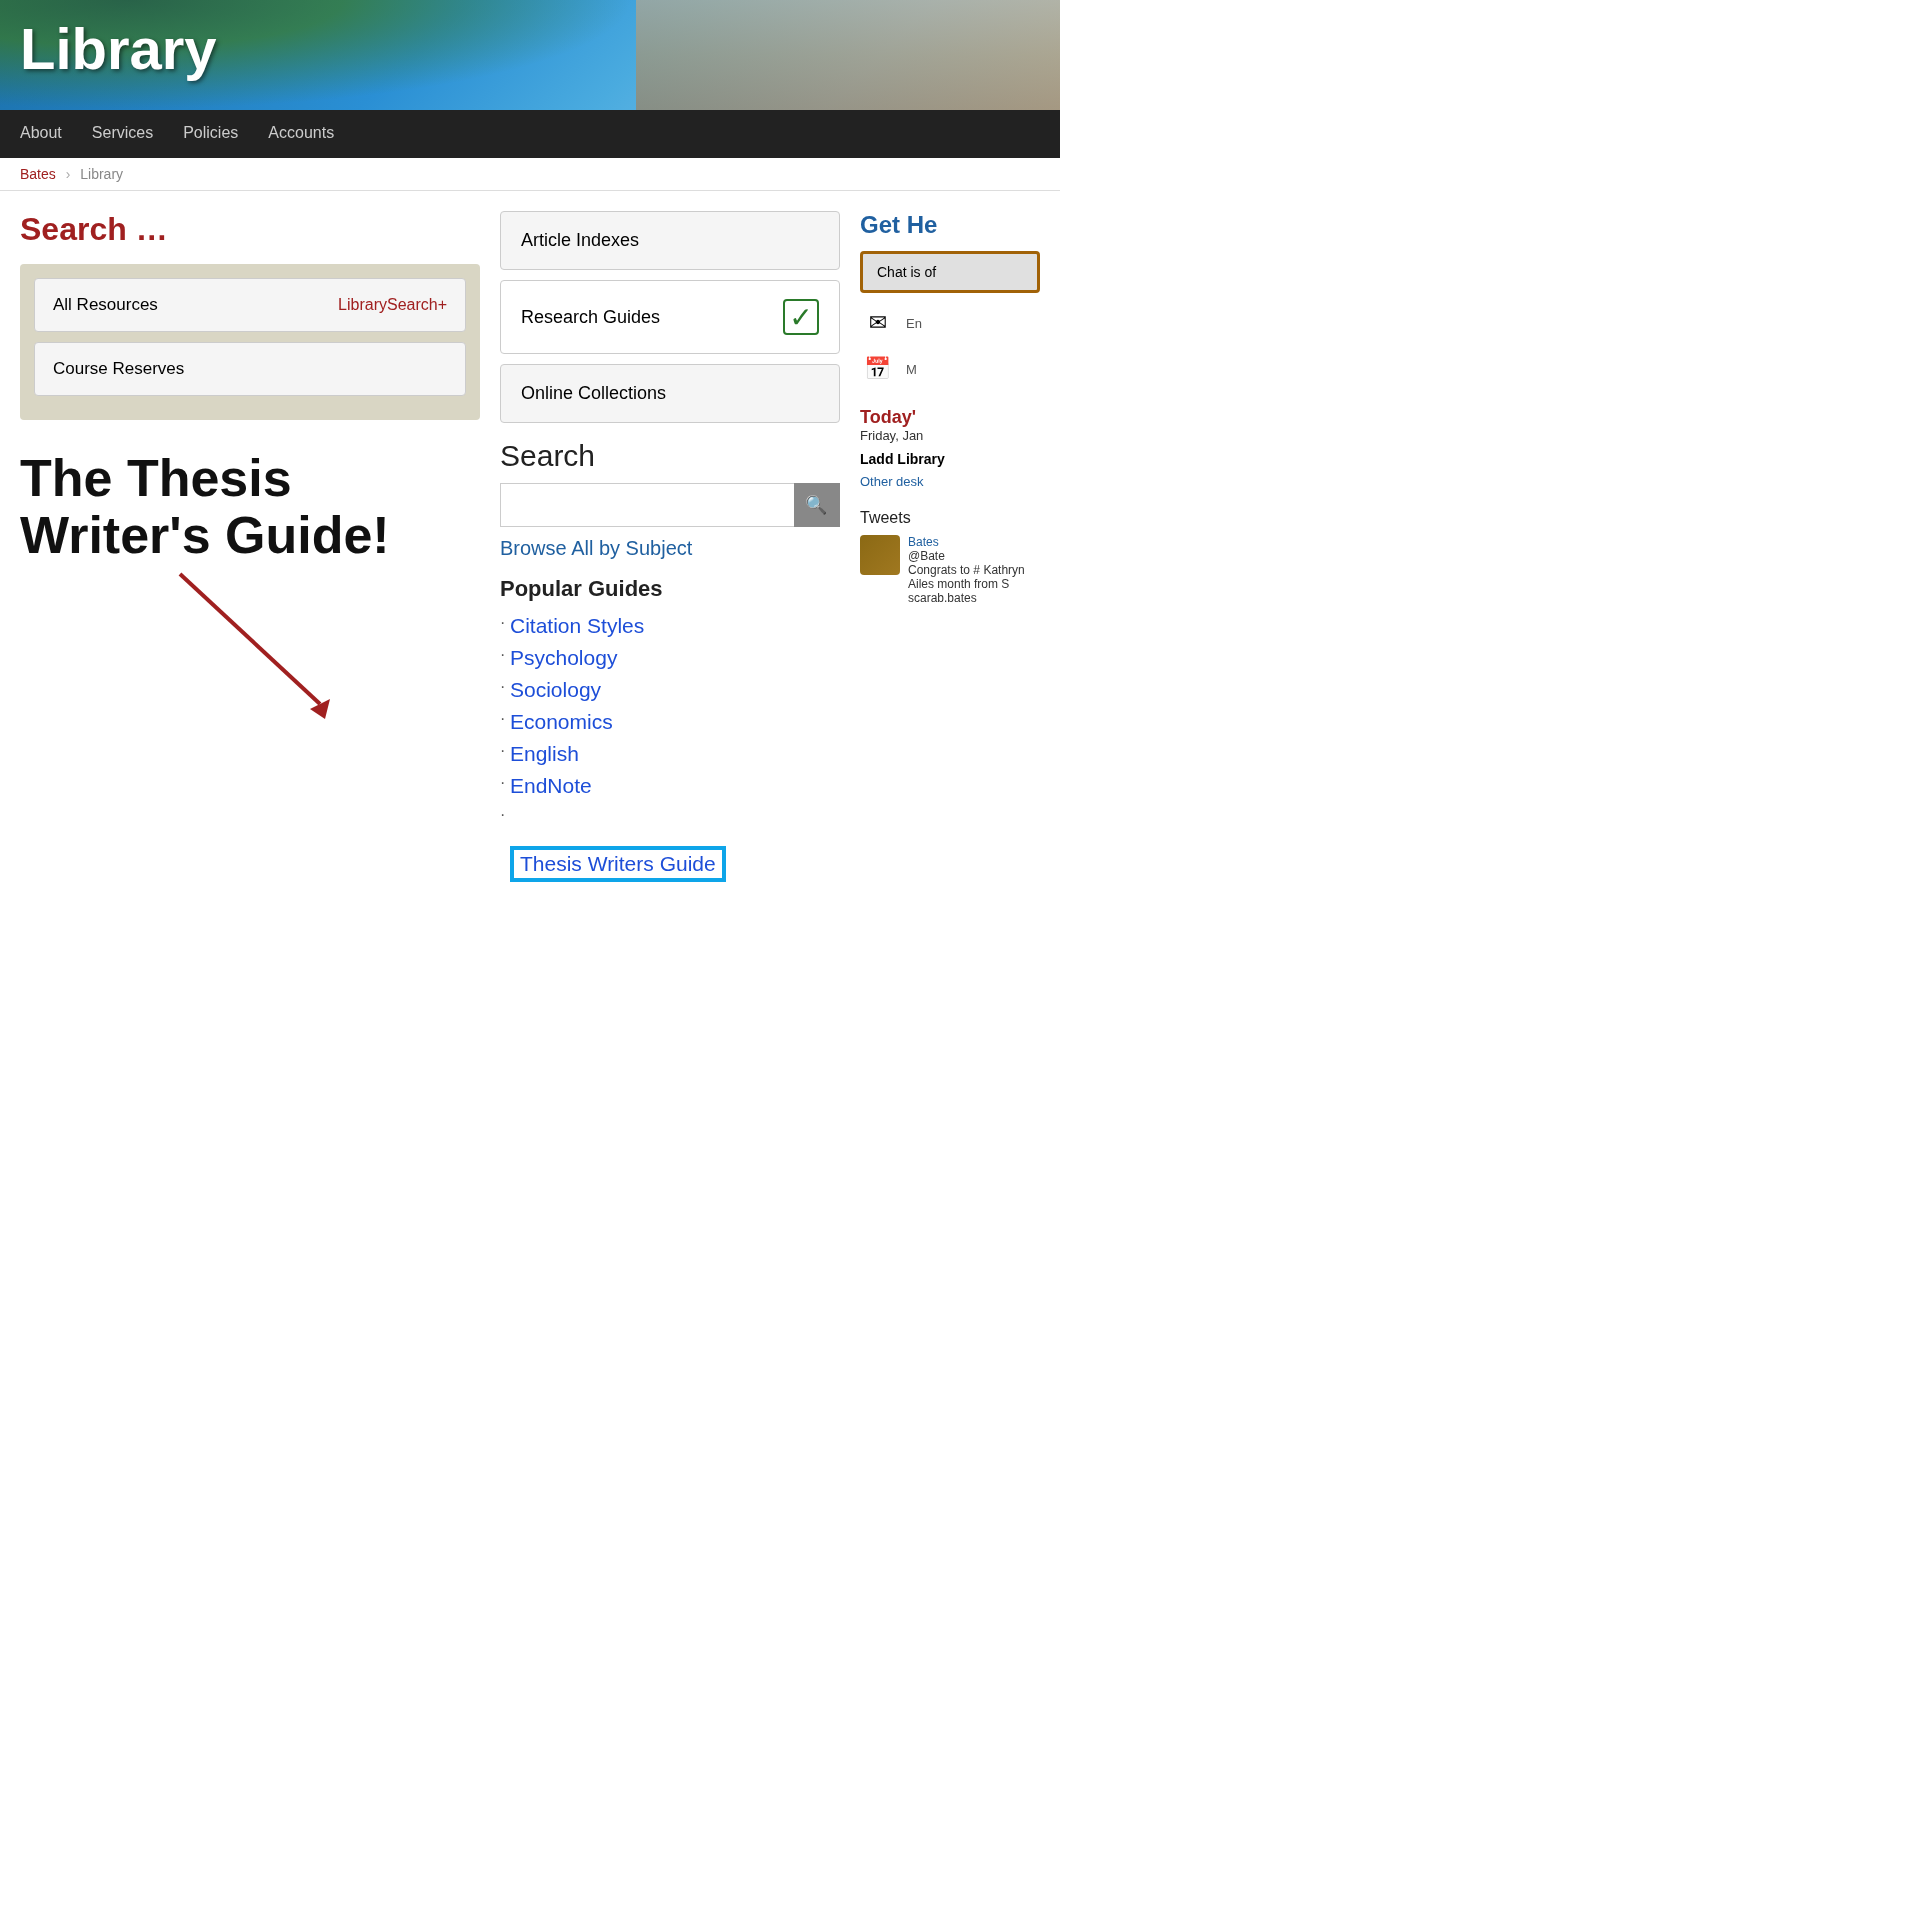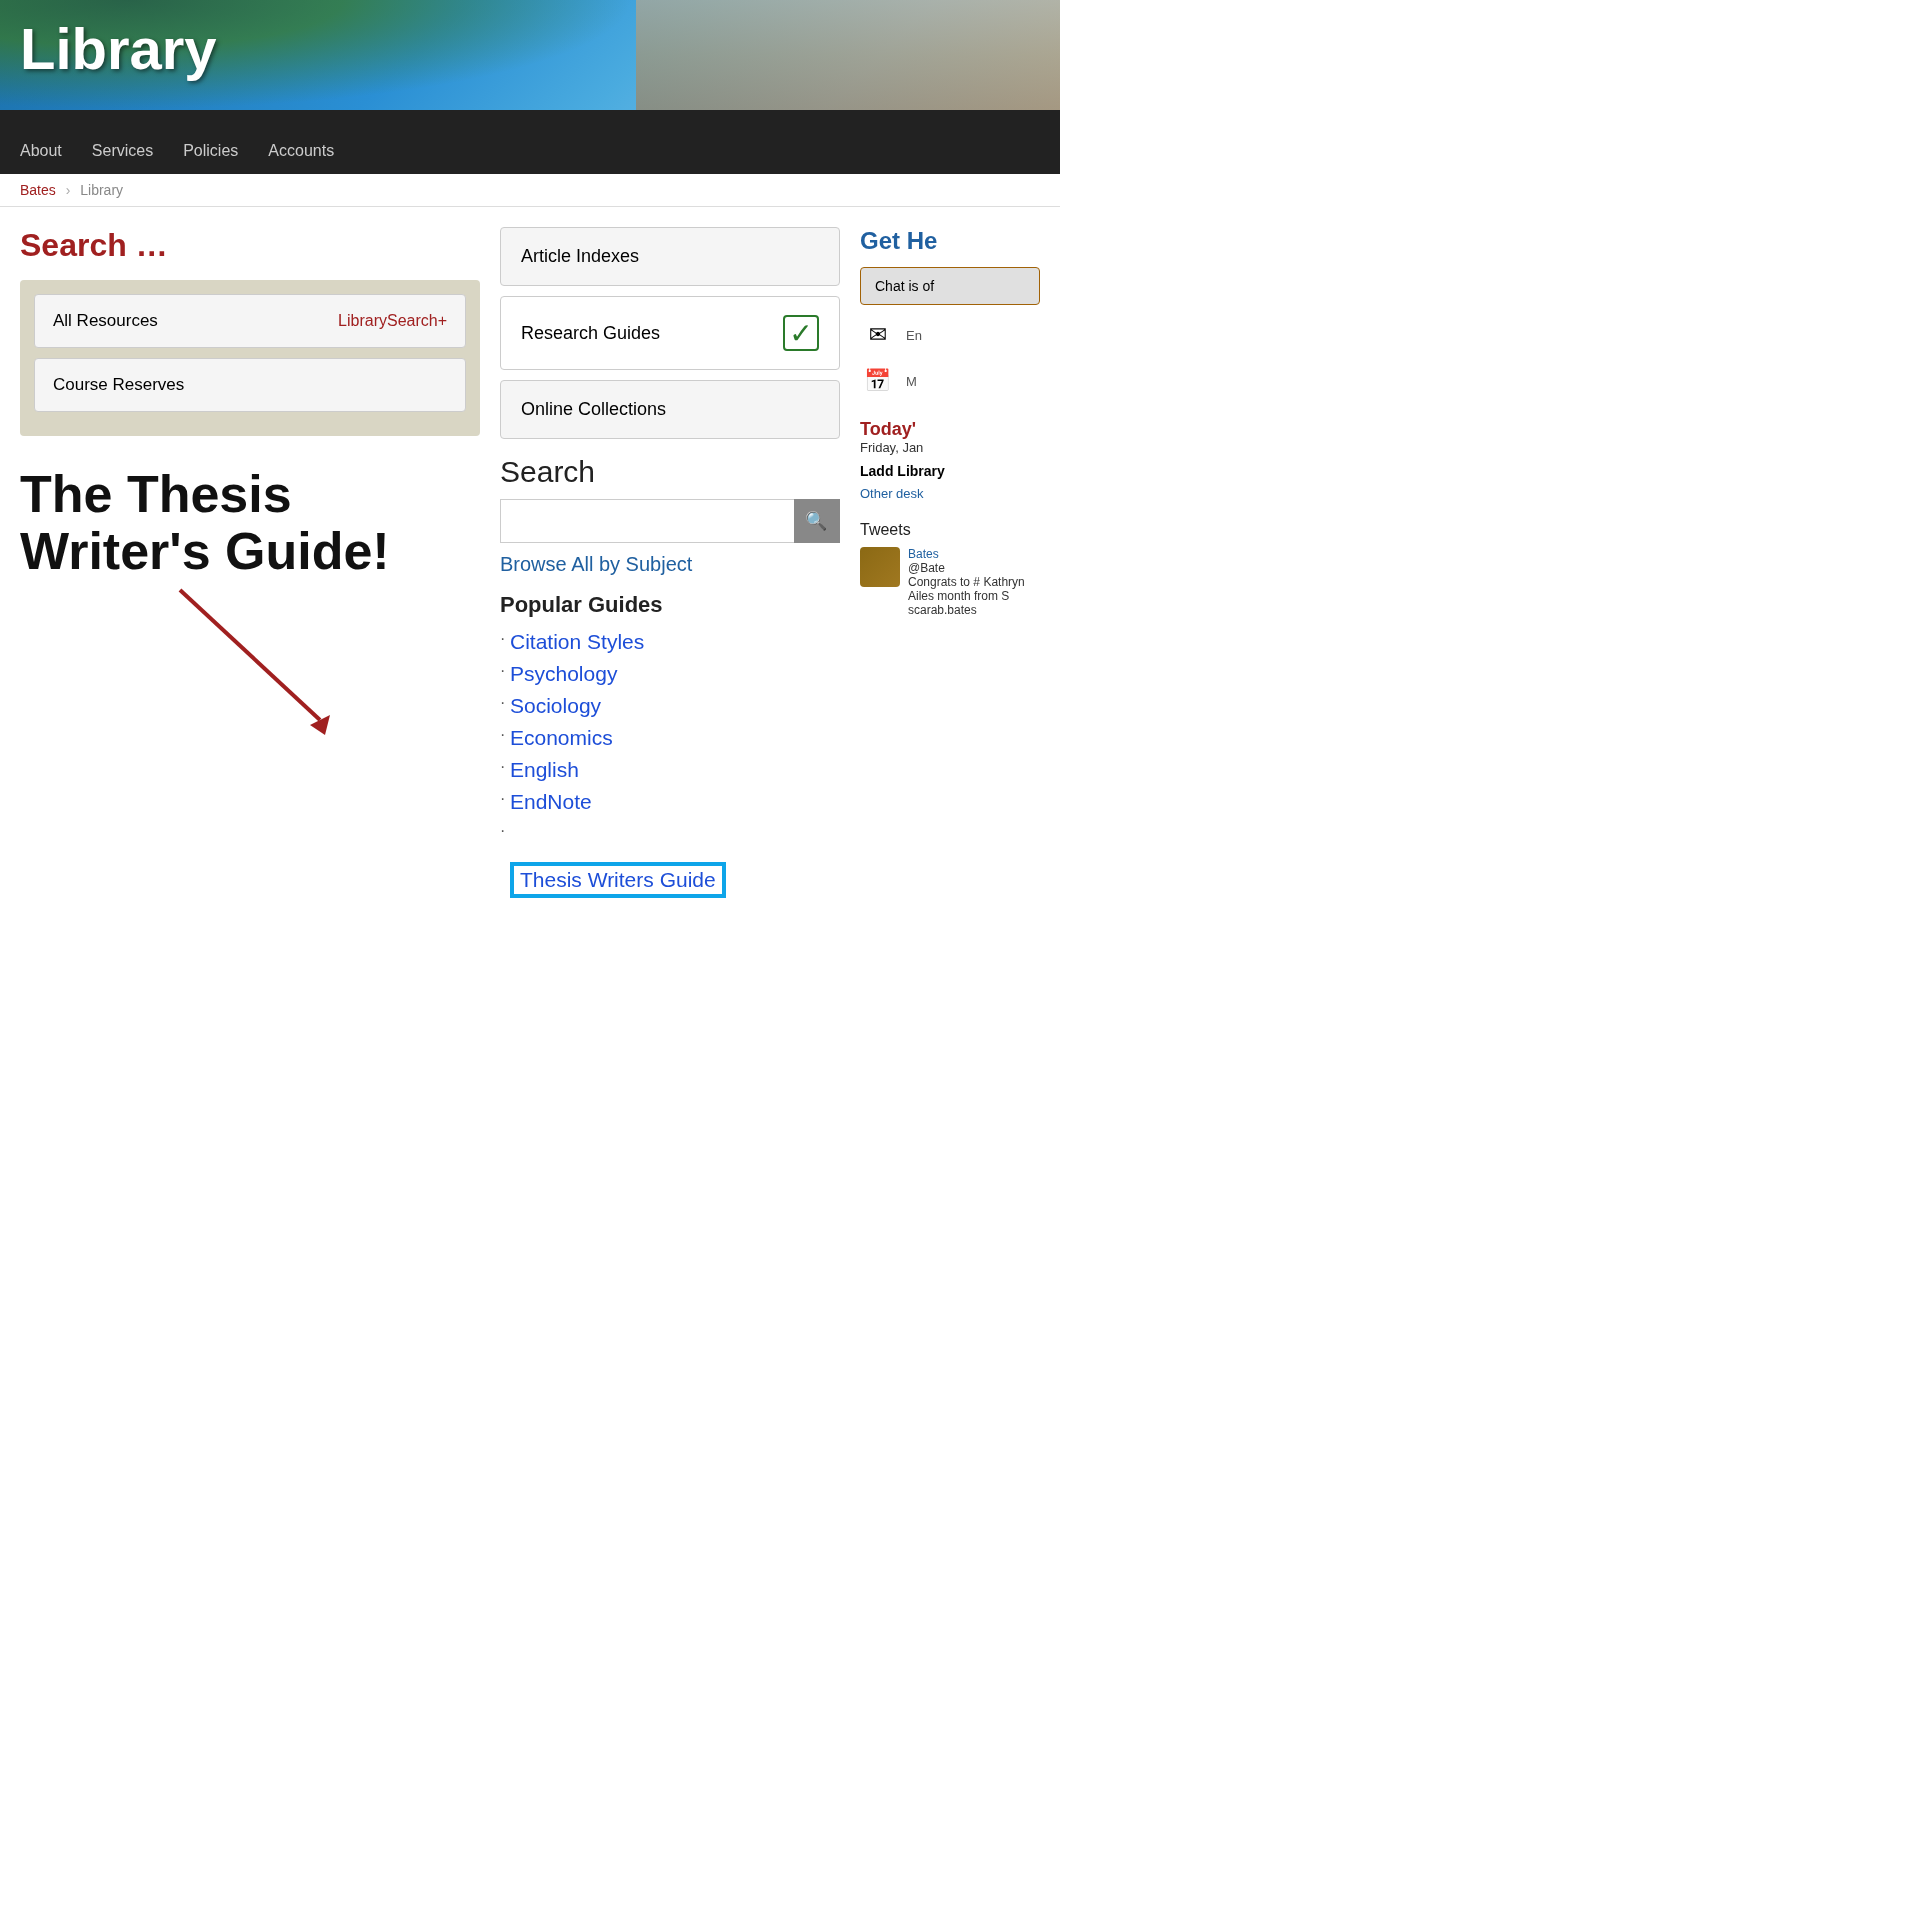--- a/index.html
+++ b/index.html
@@ -37,22 +37,22 @@
       font-weight: bold;
       text-shadow: 2px 2px 4px rgba(0,0,0,0.5);
       z-index: 10;
     }
 
     
     .navbar {
       background: #222;
       padding: 0 20px;
       display: flex;
-      align-items: flex-end;
-      height: 64px;
+      align-items: flex-start;
+      height: 48px;
     }
     .navbar a {
       color: #ccc;
       text-decoration: none;
       font-size: 16px;
       margin-right: 30px;
       padding: 14px 0;
     }
 
     
@@ -252,21 +252,21 @@
       font-size: 14px;
     }
     .sidebar-heading {
       color: #2060a0;
       font-size: 24px;
       font-weight: bold;
       margin-bottom: 12px;
     }
     .chat-btn {
       background: #e0e0e0;
-      border: 1px solid #a16207;
+      border: 3px solid #a16207;
       border-radius: 4px;
       padding: 10px 14px;
       font-size: 14px;
       cursor: pointer;
       width: 100%;
       text-align: left;
       margin-bottom: 12px;
     }
     .sidebar-item {
       display: flex;

